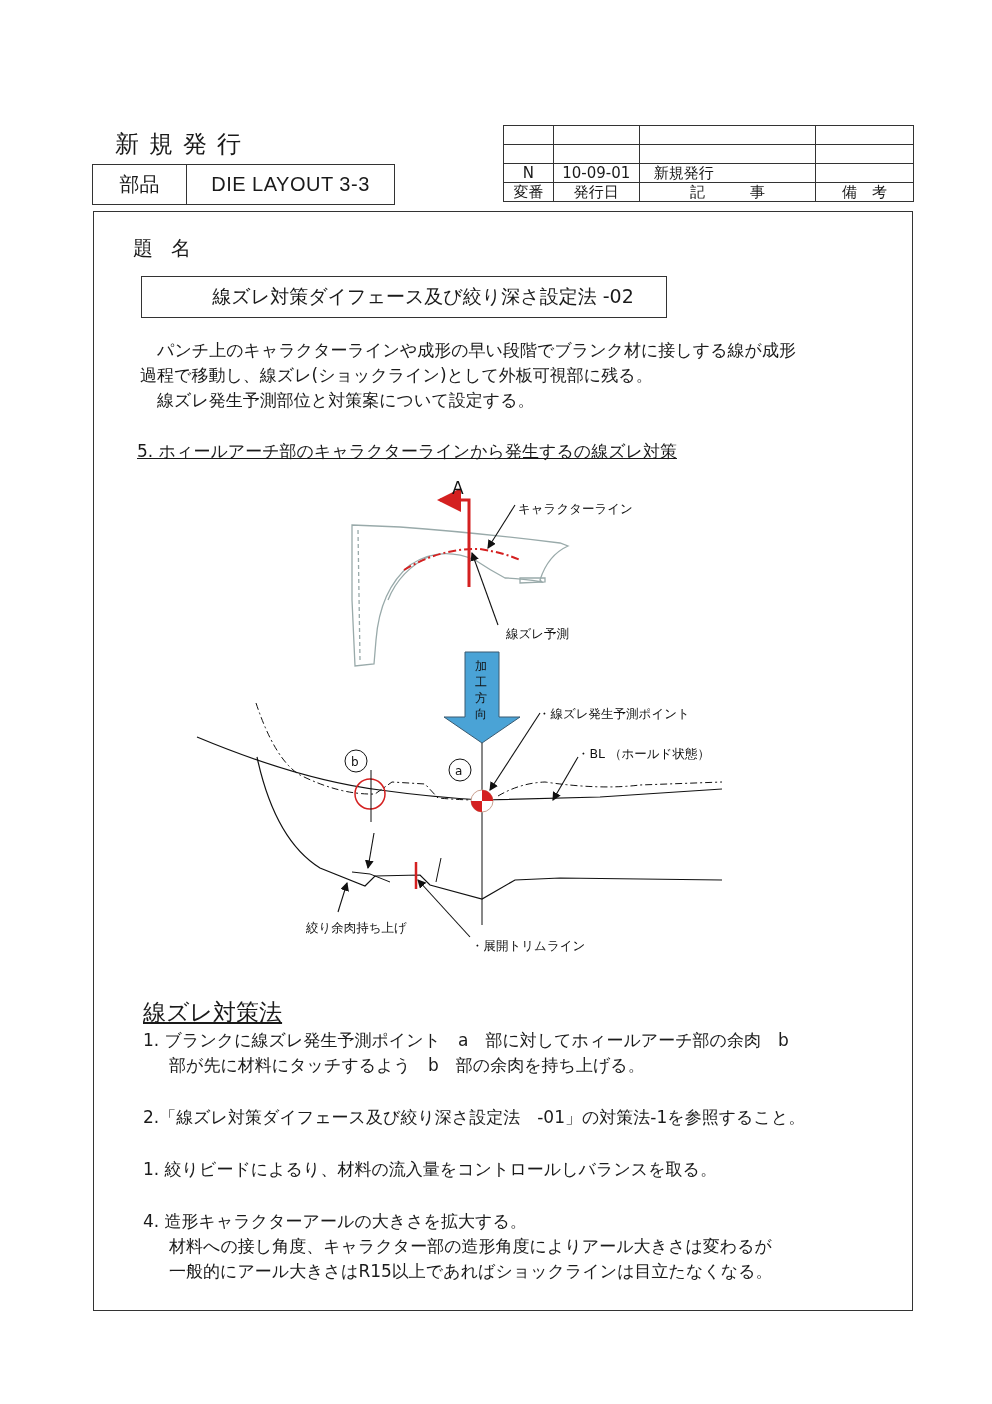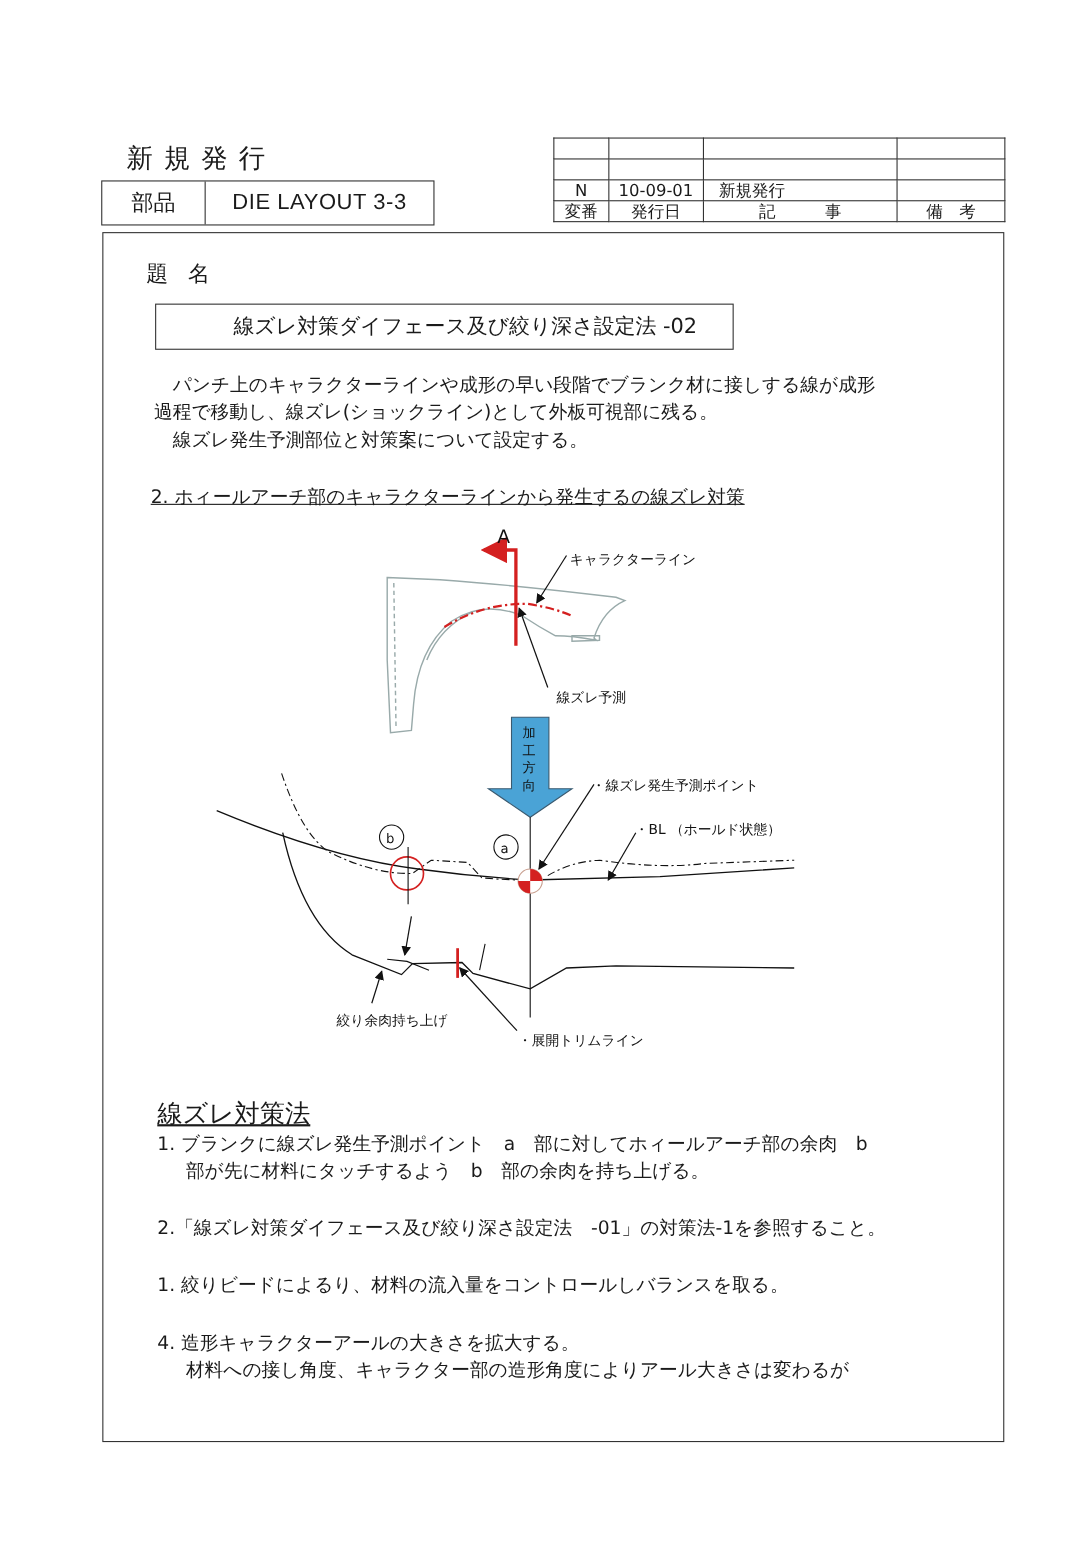--- a/index.html
+++ b/index.html
@@ -76,21 +76,21 @@
 
 <div class="abs subject-label">題名</div>
 <div class="abs subject-box">線ズレ対策ダイフェース及び絞り深さ設定法  -02</div>
 
 <div class="abs intro">
   <p>　パンチ上のキャラクターラインや成形の早い段階でブランク材に接しする線が成形</p>
   <p>過程で移動し、線ズレ(ショックライン)として外板可視部に残る。</p>
   <p>　線ズレ発生予測部位と対策案について設定する。</p>
 </div>
 
-<div class="abs section-head">2. ホィールアーチ部のキャラクターラインから発生するの線ズレ対策</div>
+<div class="abs section-head">5. ホィールアーチ部のキャラクターラインから発生するの線ズレ対策</div>
 
 <svg class="abs diagram" width="560" height="500" viewBox="180 470 560 500">
   <defs>
     <marker id="arr" markerWidth="8" markerHeight="8" refX="7" refY="4" orient="auto">
       <path d="M0,0 L8,4 L0,8 z" fill="#111"></path>
     </marker>
     <marker id="arrR" markerWidth="8" markerHeight="8" refX="7" refY="4" orient="auto">
       <path d="M0,0 L8,4 L0,8 z" fill="#d42020"></path>
     </marker>
   </defs>
@@ -166,14 +166,15 @@
   </div>
   <div class="measure">
     <p>2.「線ズレ対策ダイフェース及び絞り深さ設定法　-01」の対策法-1を参照すること。</p>
   </div>
   <div class="measure">
     <p>1. 絞りビードによるり、材料の流入量をコントロールしバランスを取る。</p>
   </div>
   <div class="measure">
     <p>4. 造形キャラクターアールの大きさを拡大する。</p>
     <p class="indent">材料への接し角度、キャラクター部の造形角度によりアール大きさは変わるが</p>
+    <p class="indent">一般的にアール大きさはR15以上であればショックラインは目立たなくなる。</p>
   </div>
 </div>
 
 </body></html>

